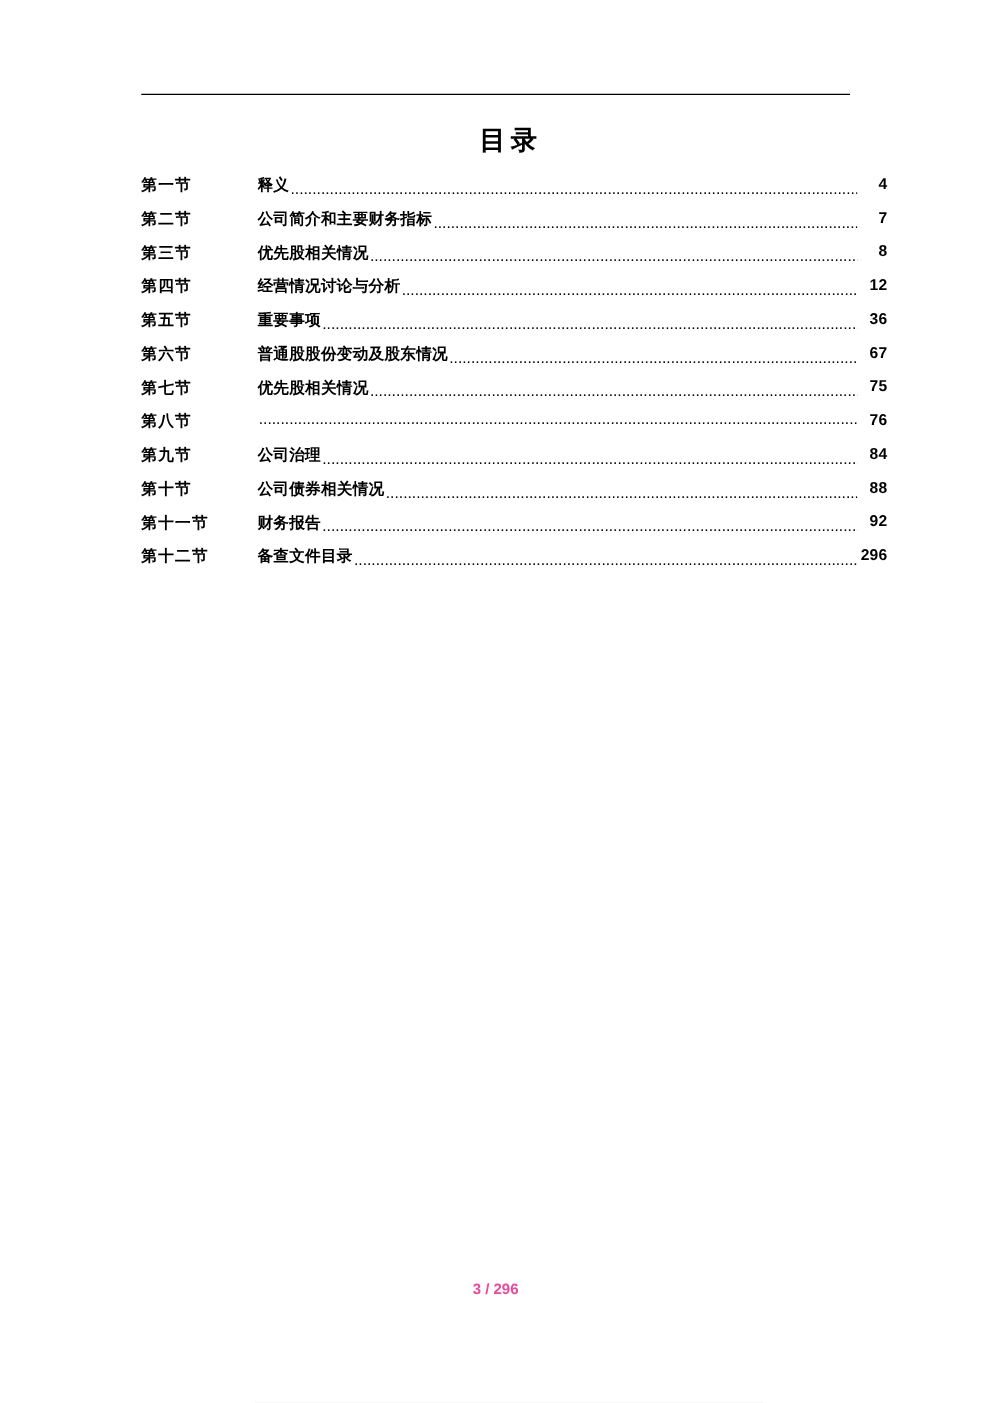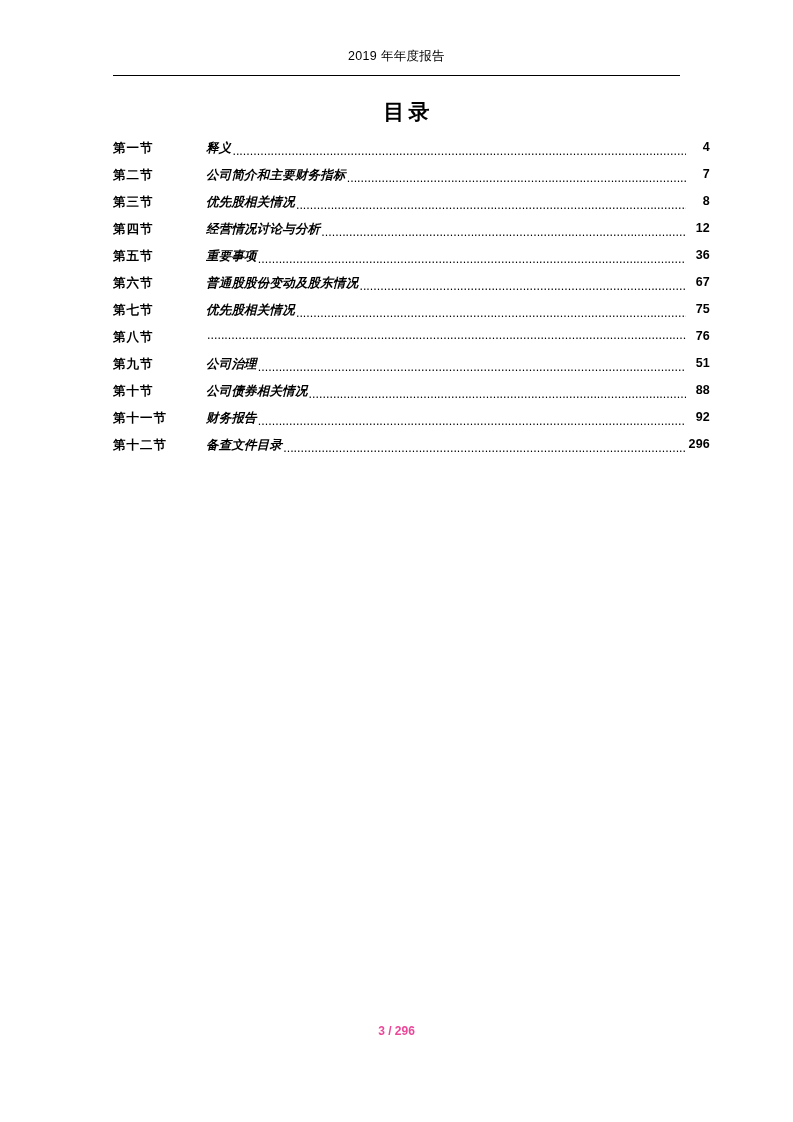--- a/index.html
+++ b/index.html
@@ -71,21 +71,20 @@
   .toc-mid {
     flex: 1 1 auto;
     display: flex;
     align-items: flex-end;
     min-width: 0;
     overflow: hidden;
   }
   .toc-label {
     white-space: nowrap;
     letter-spacing: 0.2px;
-    font-style: italic;
   }
   .toc-dots {
     flex: 1 1 auto;
     overflow: hidden;
     white-space: nowrap;
     font-weight: normal;
     letter-spacing: 0px;
     font-size: 12.5px;
     line-height: 1;
     padding-left: 1px;
@@ -108,21 +107,20 @@
     font-size: 12px;
     font-weight: bold;
     color: #ec4899;
   }
 </style>
 </head>
 <body>
 
 <div class="page">
 
-  <div class="header">2019 年年度报告</div>
   <div class="header-rule"></div>
 
   <div class="doc-title">目录</div>
 
   <div class="toc" id="toc-list">
       <div class="toc-row">
         <span class="toc-sec">第一节</span>
         <span class="toc-mid">
           <span class="toc-label">释义</span>
           <span class="toc-dots">........................................................................................................................................................................................................</span>
@@ -183,21 +181,21 @@
           <span class="toc-dots">........................................................................................................................................................................................................</span>
         </span>
         <span class="toc-page">76</span>
       </div>
       <div class="toc-row">
         <span class="toc-sec">第九节</span>
         <span class="toc-mid">
           <span class="toc-label">公司治理</span>
           <span class="toc-dots">........................................................................................................................................................................................................</span>
         </span>
-        <span class="toc-page">51</span>
+        <span class="toc-page">84</span>
       </div>
       <div class="toc-row">
         <span class="toc-sec">第十节</span>
         <span class="toc-mid">
           <span class="toc-label">公司债券相关情况</span>
           <span class="toc-dots">........................................................................................................................................................................................................</span>
         </span>
         <span class="toc-page">88</span>
       </div>
       <div class="toc-row">

